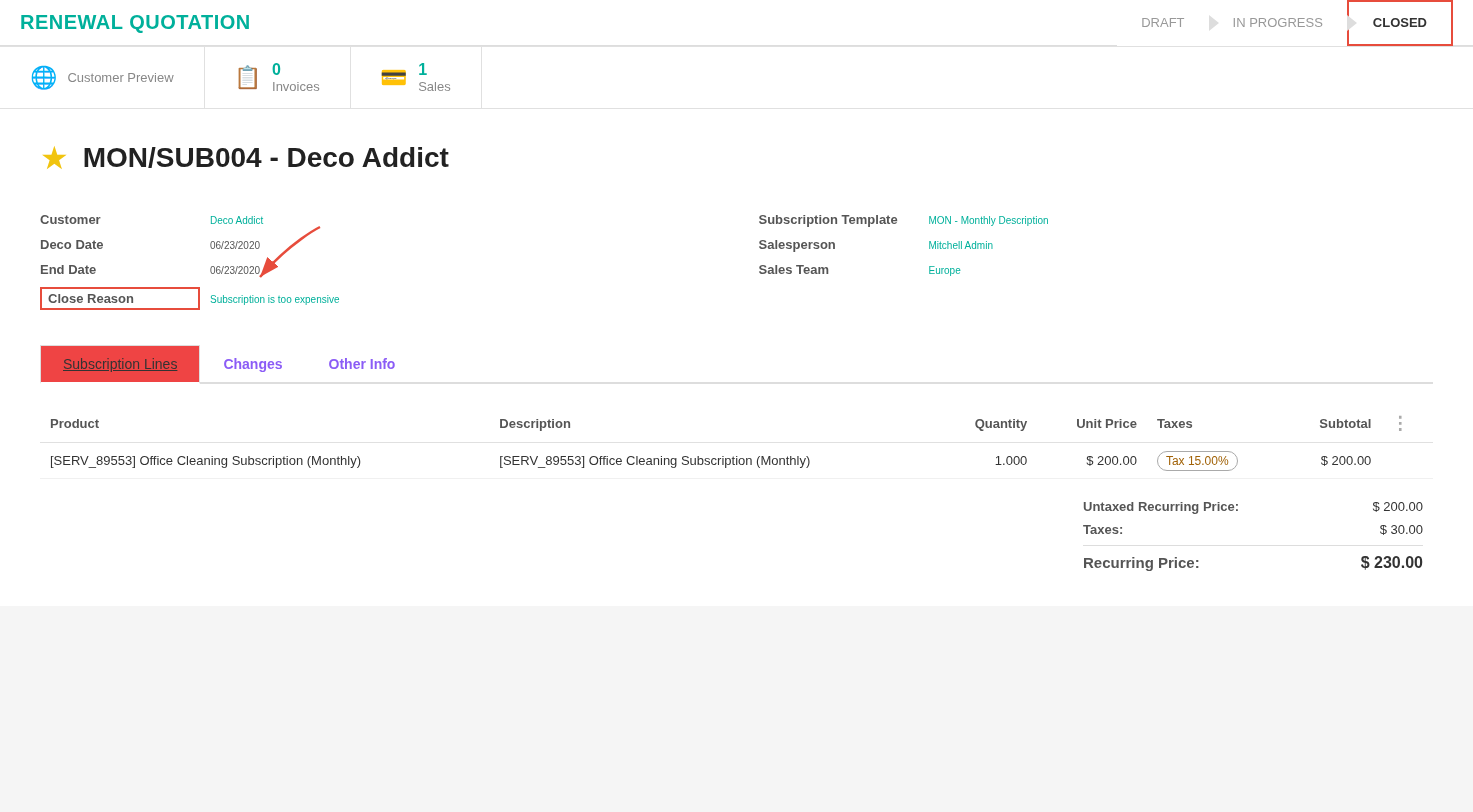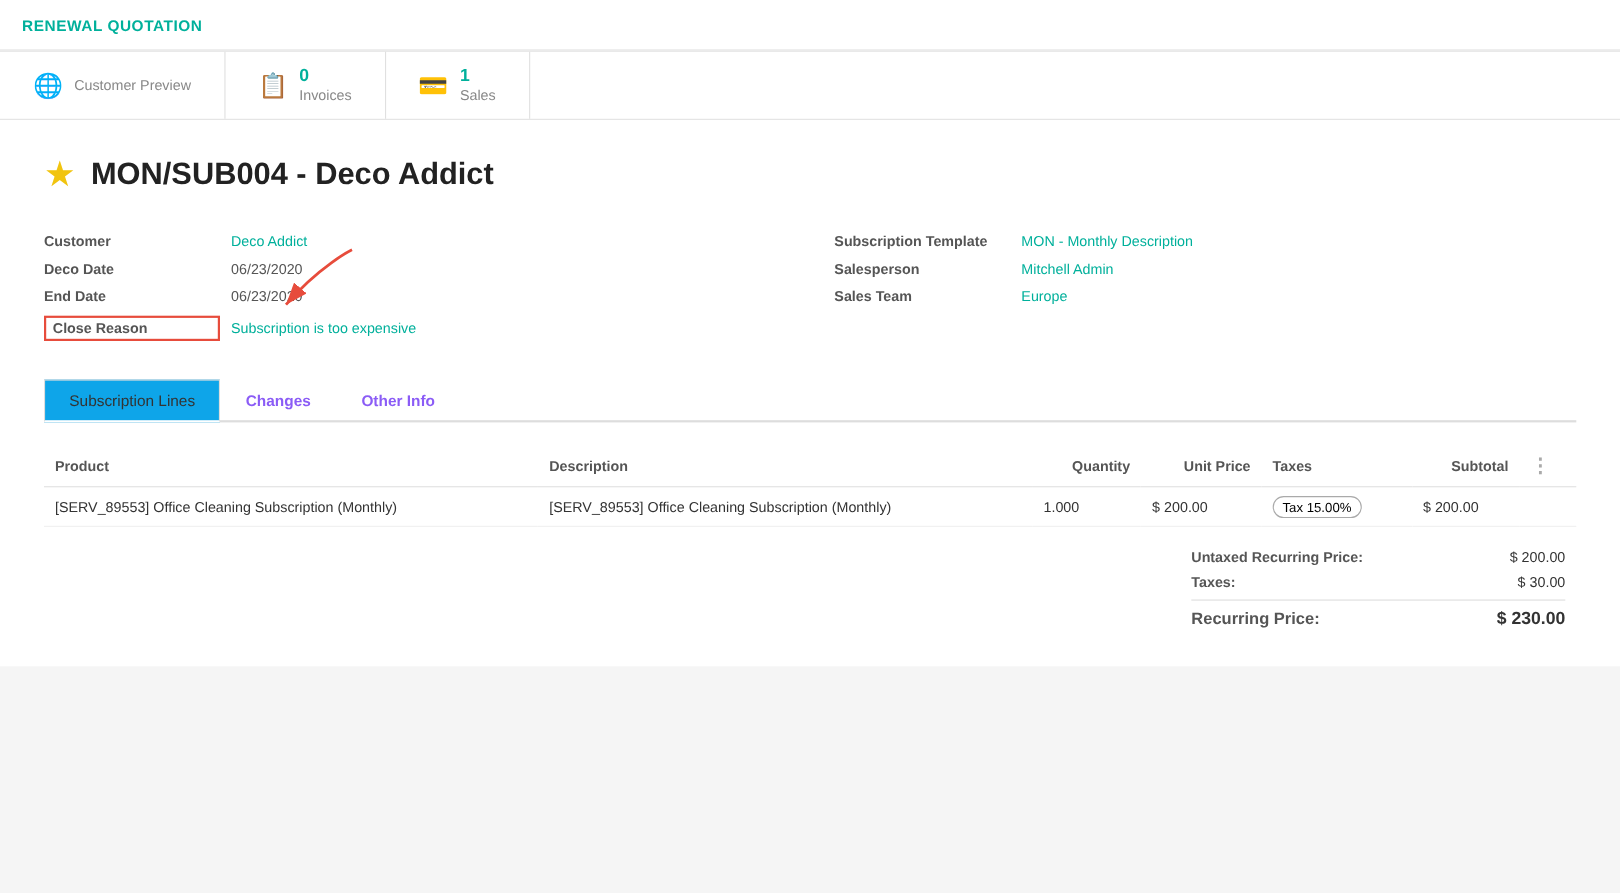--- a/index.html
+++ b/index.html
@@ -11,21 +11,21 @@
       align-items: center;
       justify-content: space-between;
       background: #fff;
       border-bottom: 1px solid #ddd;
       padding: 0 20px;
       height: 46px;
     }
     .top-bar-title {
       color: #00b09b;
       font-weight: 700;
-      font-size: 14px;
+      font-size: 20px;
       letter-spacing: 0.5px;
     }
     .status-steps {
       display: flex;
       align-items: center;
       gap: 0;
     }
     .status-step {
       padding: 0 24px;
       height: 46px;
@@ -129,21 +129,21 @@
       color: #555;
       font-size: 13px;
       flex-shrink: 0;
     }
     .field-label.highlighted {
       border: 2px solid #e74c3c;
       padding: 2px 6px;
     }
     .field-value {
       color: #555;
-      font-size: 13px;
+      font-size: 10px;
     }
     .field-value.link {
       color: #00b09b;
       cursor: pointer;
     }
 
     
     .arrow-container {
       position: relative;
     }
@@ -158,25 +158,26 @@
       padding: 10px 22px;
       cursor: pointer;
       font-size: 14px;
       color: #8b5cf6;
       border: 1px solid transparent;
       border-bottom: none;
       margin-bottom: -2px;
       font-weight: bold;
     }
     .tab.active {
-      background: #0ea5e9;
+      background: #ef4444;
       border: 1px solid #ddd;
       border-bottom: 2px solid #fff;
       color: #333;
       font-weight: 500;
+      text-decoration: underline;
     }
 
     
     .table-section {
       padding: 20px 0 0 0;
     }
     .data-table {
       width: 100%;
       border-collapse: collapse;
     }
@@ -189,28 +190,28 @@
       border-bottom: 1px solid #e0e0e0;
     }
     .data-table th.right { text-align: right; }
     .data-table td {
       padding: 10px 10px;
       font-size: 13px;
       color: #333;
       border-bottom: 1px solid #f0f0f0;
       vertical-align: top;
     }
-    .data-table td.right { }
+    .data-table td.right { text-align: right; }
 
     .tax-badge {
       border: 1px solid #aaa;
       border-radius: 20px;
       padding: 2px 8px;
       font-size: 12px;
-      color: #000000;
+      color: #a16207;
       white-space: nowrap;
     }
 
     
     .totals-section {
       display: flex;
       justify-content: flex-end;
       padding: 16px 10px 10px 0;
     }
     .totals-table {
@@ -246,20 +247,31 @@
       top: -60px;
       left: 180px;
       pointer-events: none;
     }
   </style>
 </head>
 <body>
 
 <div class="top-bar">
   <span class="top-bar-title">RENEWAL QUOTATION</span>
+  <div class="status-steps">
+    <div class="status-step">
+      <span>DRAFT</span>
+    </div>
+    <div class="status-step">
+      <span>IN PROGRESS</span>
+    </div>
+    <div class="status-step active">
+      <span>CLOSED</span>
+    </div>
+  </div>
 </div>
 
 <div class="smart-buttons">
   <a class="smart-btn">
     <span class="smart-btn-icon">🌐</span>
     <div>
       <div class="smart-btn-label">Customer Preview</div>
     </div>
   </a>
   <a class="smart-btn">

